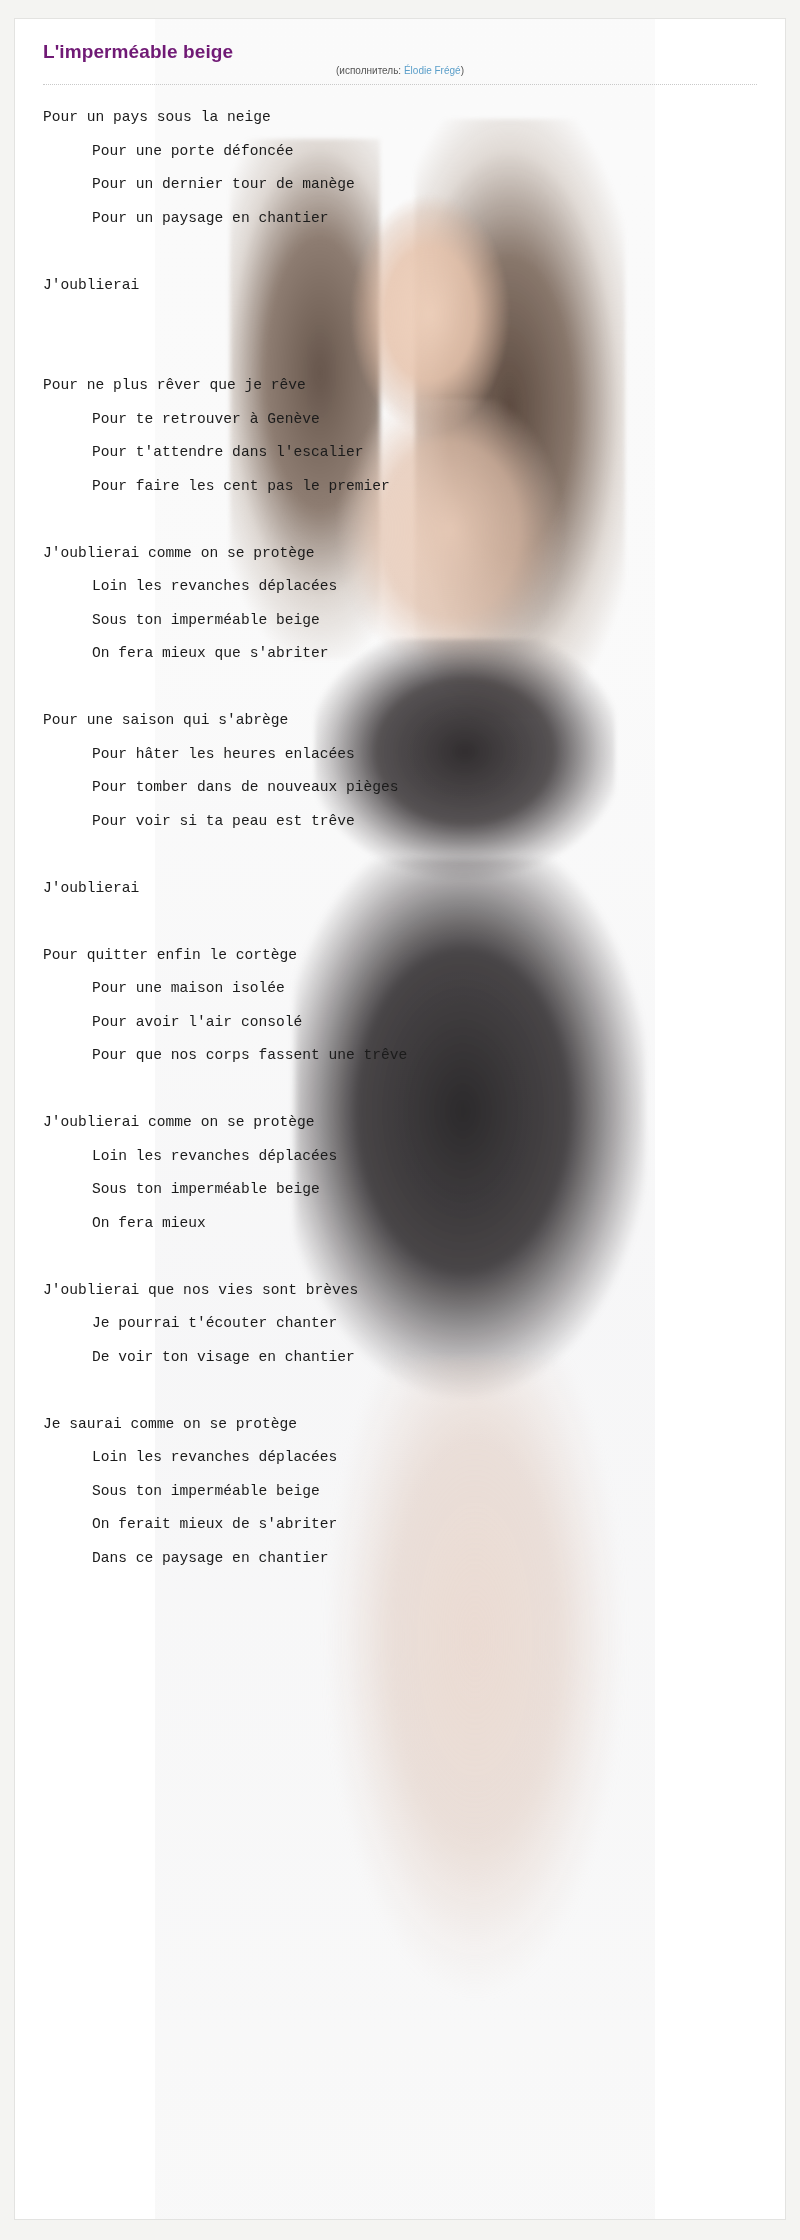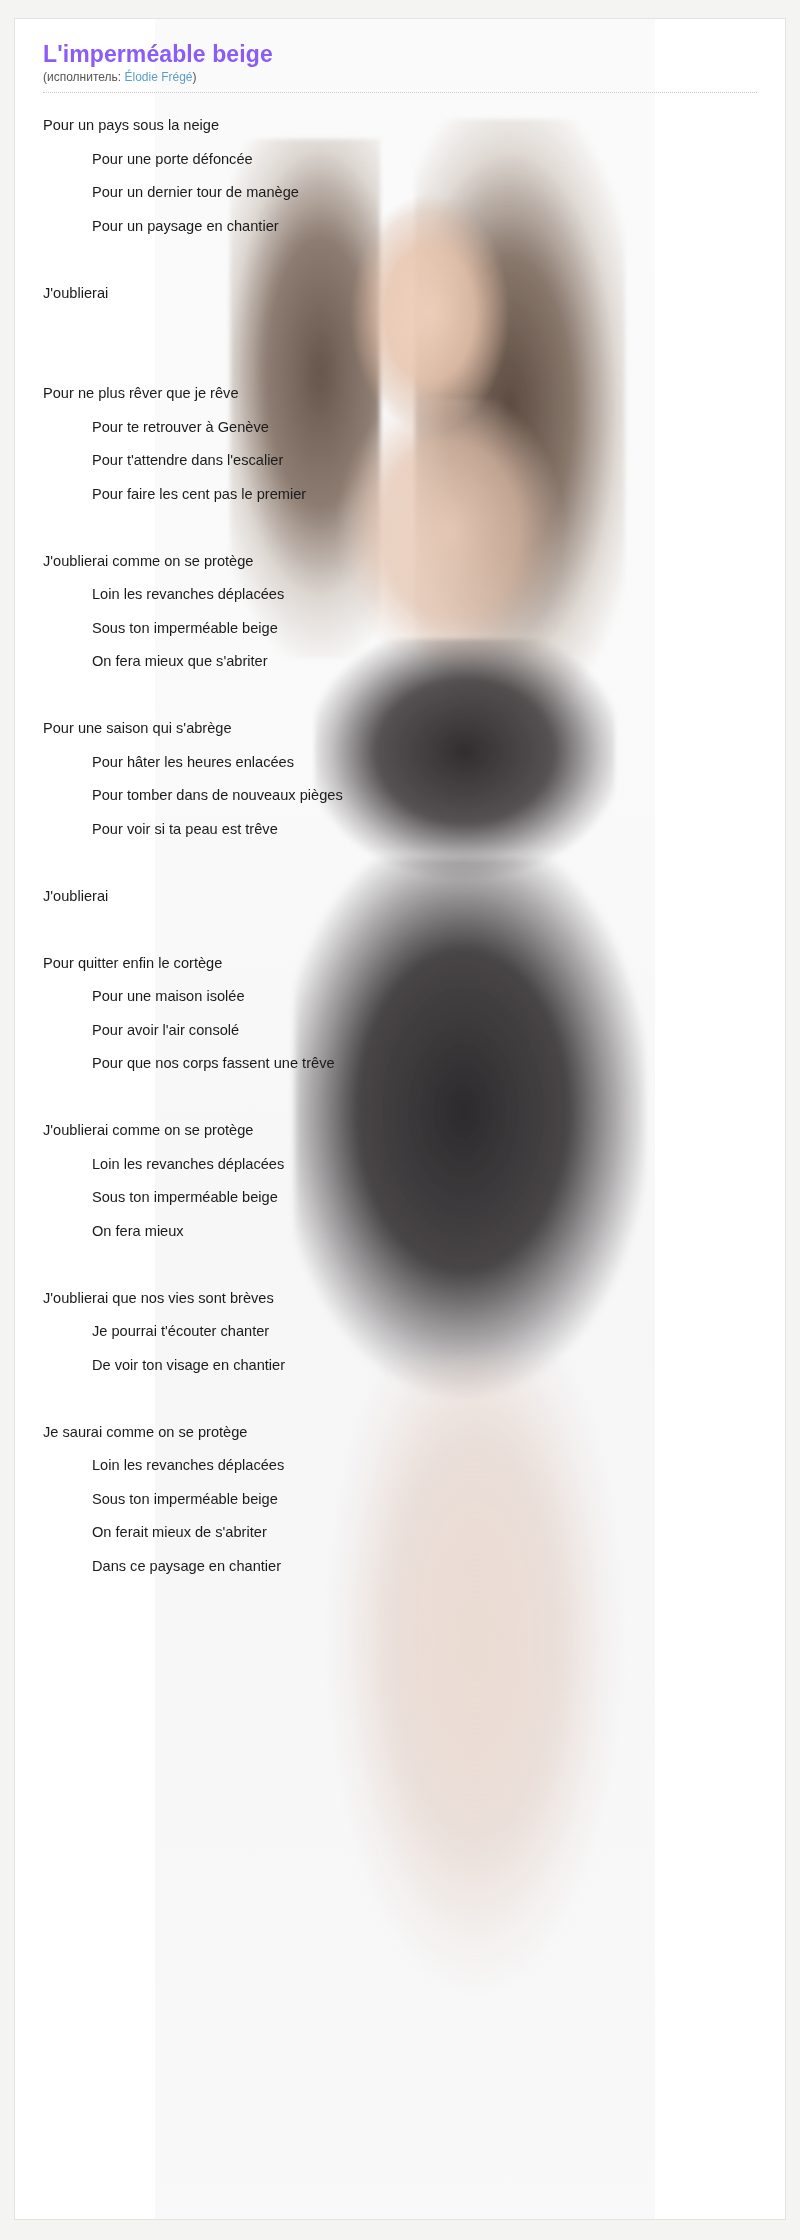--- a/index.html
+++ b/index.html
@@ -91,41 +91,43 @@
       rgba(240,240,240,0.35) 30%,
       rgba(236,236,238,0.45) 60%,
       rgba(244,244,244,0.6) 100%);
   }
   .content {
     position: relative;
     z-index: 2;
     padding: 22px 28px 28px 28px;
   }
   .song-title {
-    color: #8b5cf6;
-    font-size: 23px;
+    color: #701a75;
+    font-size: 19px;
     font-weight: bold;
     margin: 0 0 2px 0;
     letter-spacing: 0.1px;
   }
   .artist-line {
-    font-size: 12px;
+    font-size: 10px;
     color: #555;
     padding-bottom: 8px;
     border-bottom: 1px dotted #c9c9c9;
     margin-bottom: 16px;
+    text-align: center;
   }
   .artist-link {
     color: #5a9ec9;
     text-decoration: none;
   }
   .lyrics {
     font-size: 14.6px;
     color: #1b1b1b;
     line-height: 1;
+    font-family: Liberation Mono, monospace;
   }
   .lyric-line {
     padding: 0 0 0 0;
     height: 33.5px;
     line-height: 33.5px;
     white-space: pre;
   }
   .lyric-line.indent { padding-left: 8px; margin-left: 41px; }
   .lyric-blank { height: 33.5px; }
 </style>

